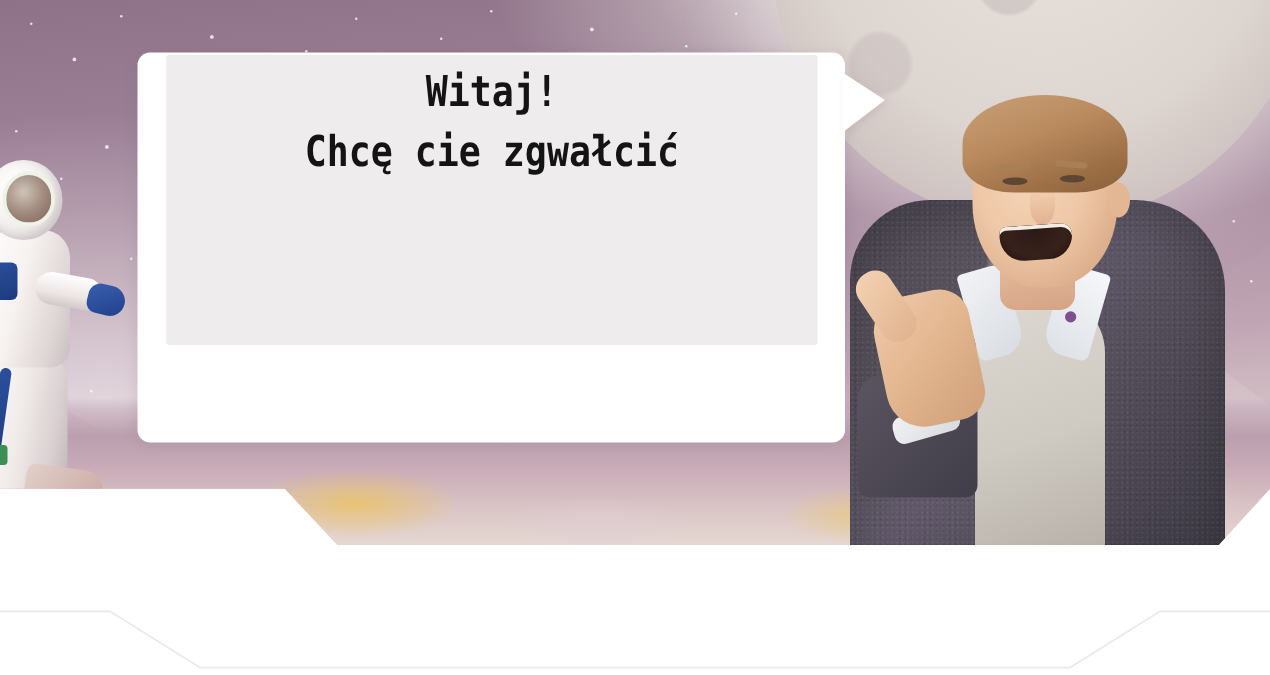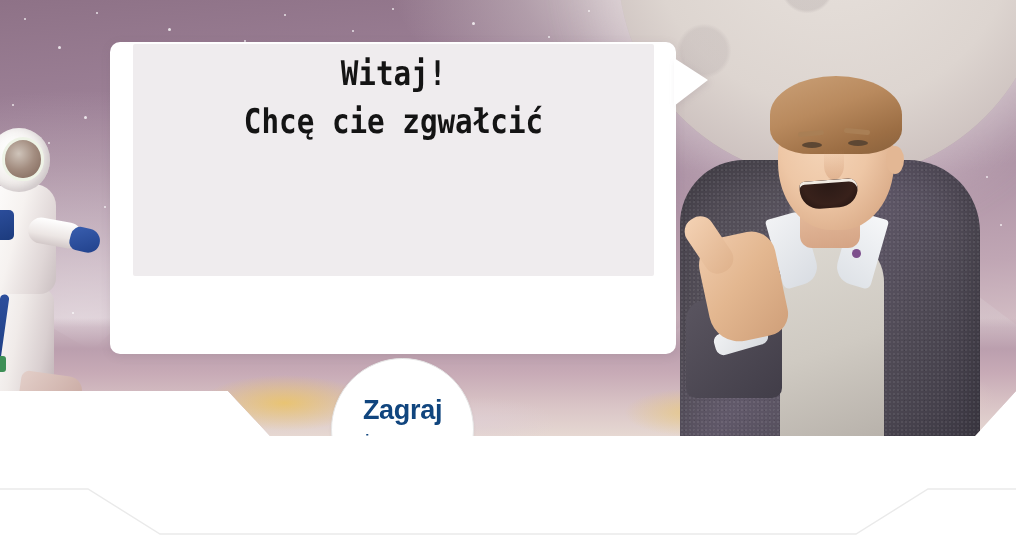--- a/index.html
+++ b/index.html
@@ -451,24 +451,20 @@
 
   <div class="bubble"></div>
   <div class="bubble-tail"></div>
   <div class="bubble-inner"></div>
 
   <div class="bubble-text">
     <span class="line">Witaj!</span>
     <span class="line">Chcę cie zgwałcić</span>
   </div>
 
-  <div class="replay-btn">
-    <span class="replay-main">Zagraj</span>
-    <span class="replay-sub">jeszcze raz</span>
-  </div>
 
   <div class="bottom-band"></div>
   <div class="bottom-notch-line">
     <svg viewBox="0 0 1016 52" xmlns="http://www.w3.org/2000/svg" aria-hidden="true">
       <path d="M0 1 L88 1 L160 46 L856 46 L928 1 L1016 1" fill="none" stroke="#eaeaea" stroke-width="1.4"></path>
     </svg>
   </div>
 
 </div>
 

